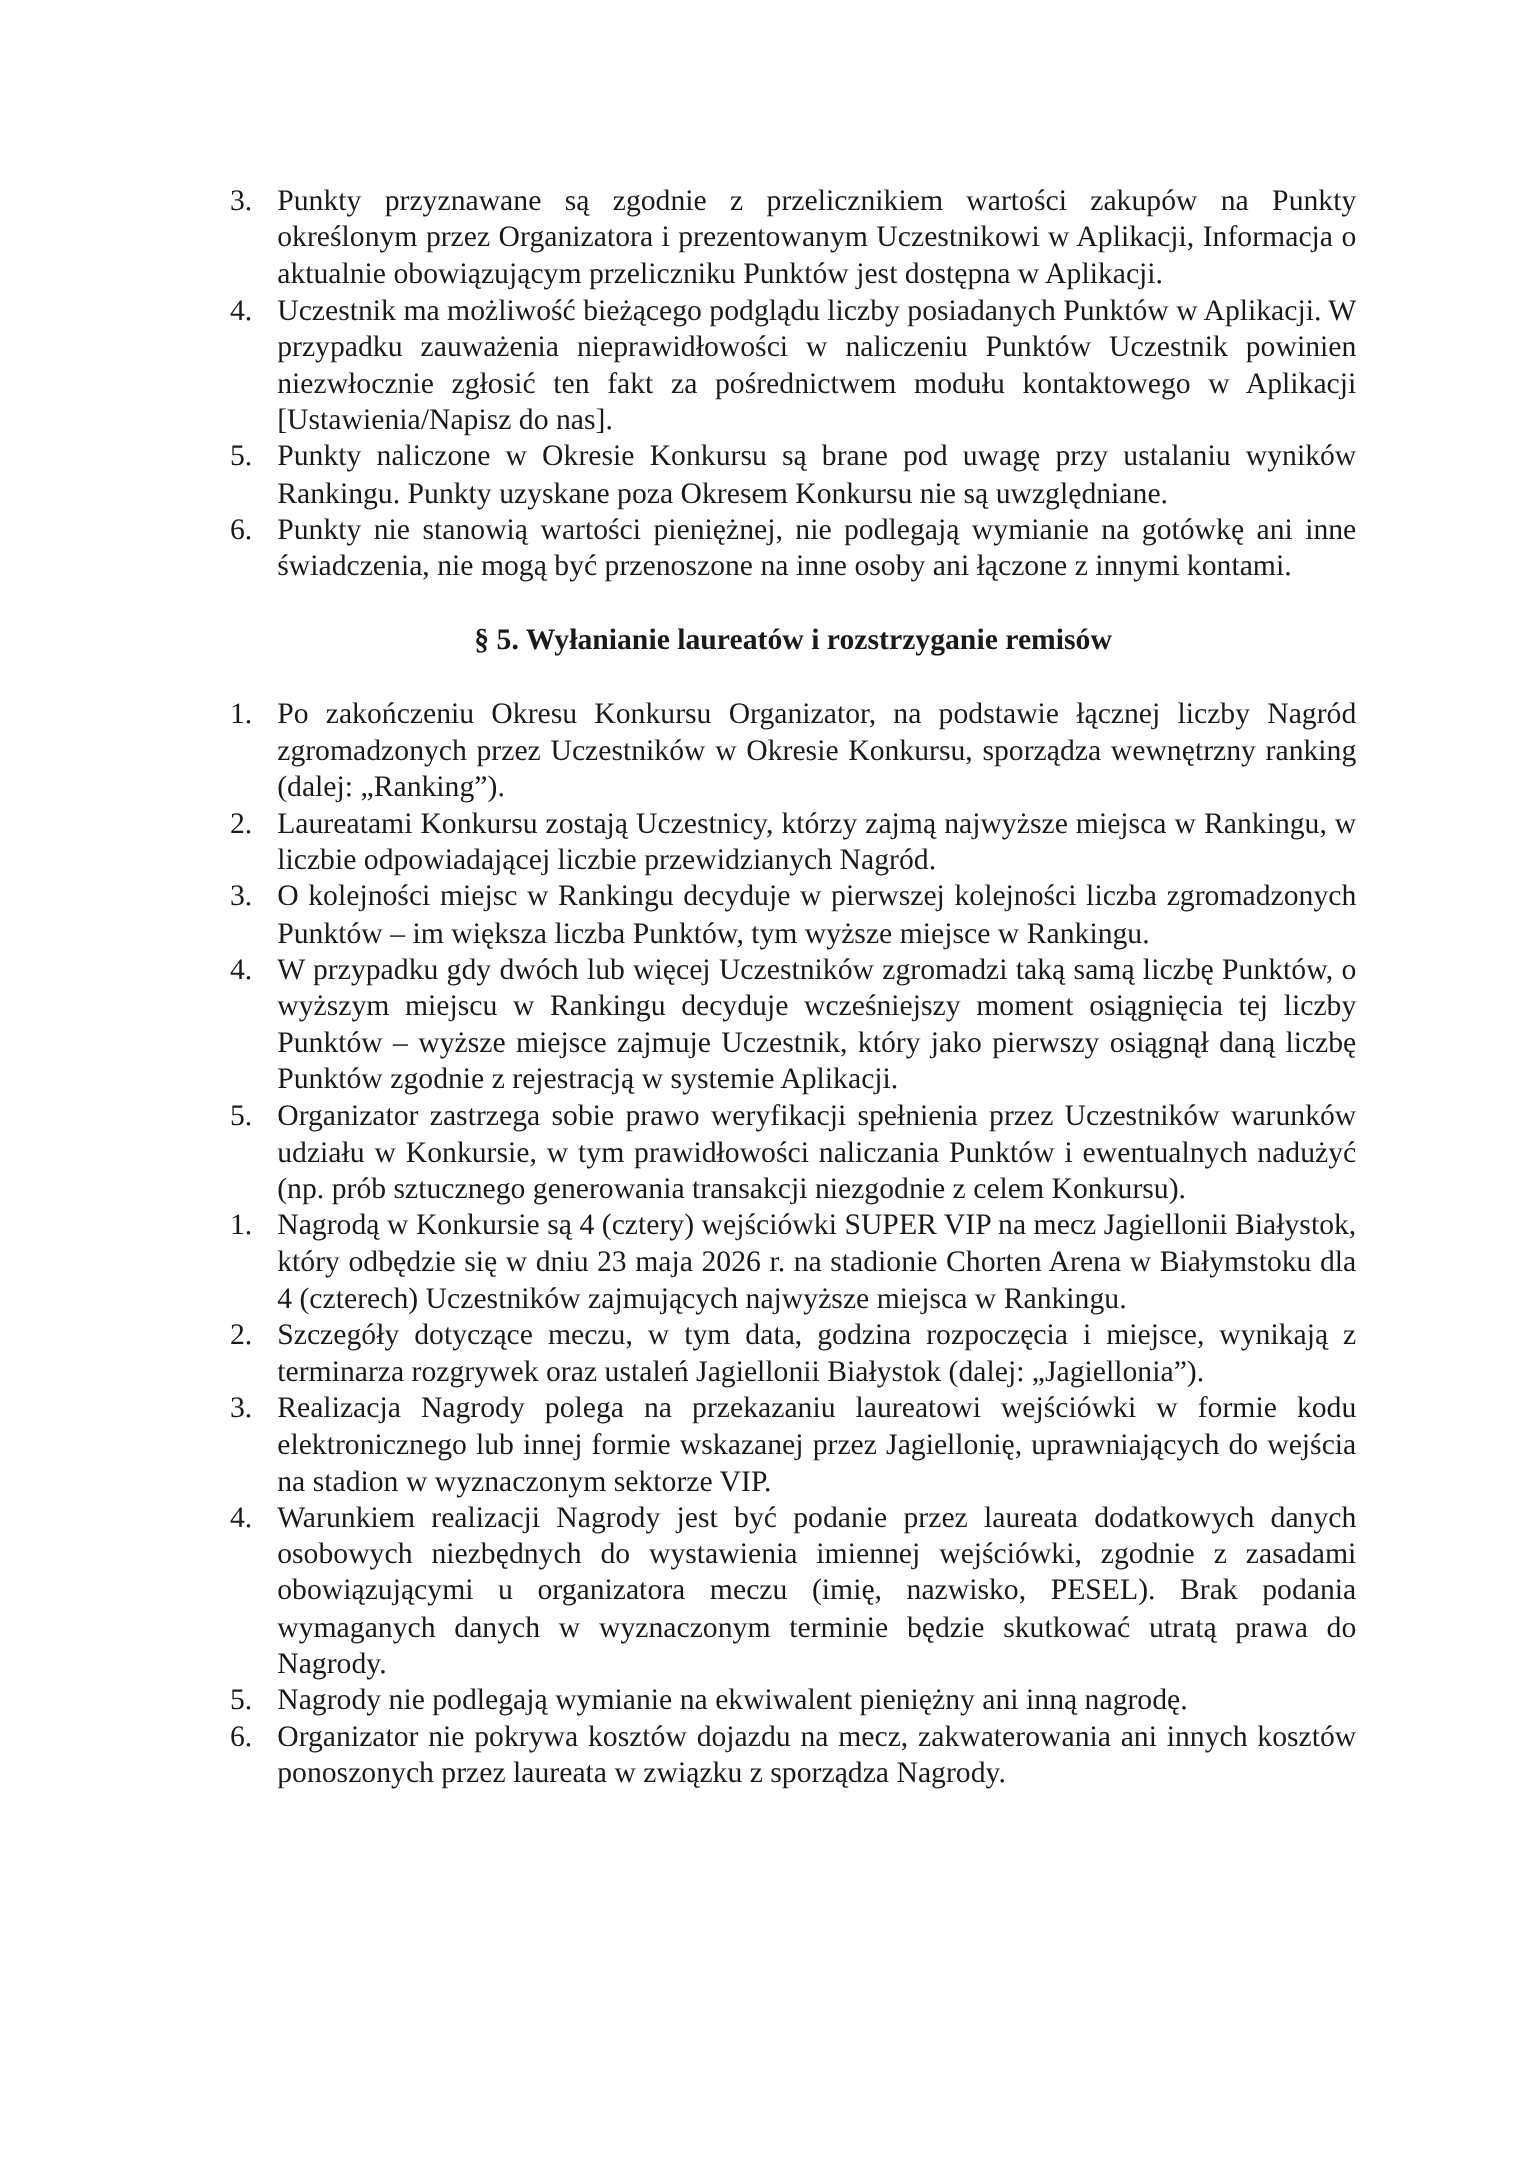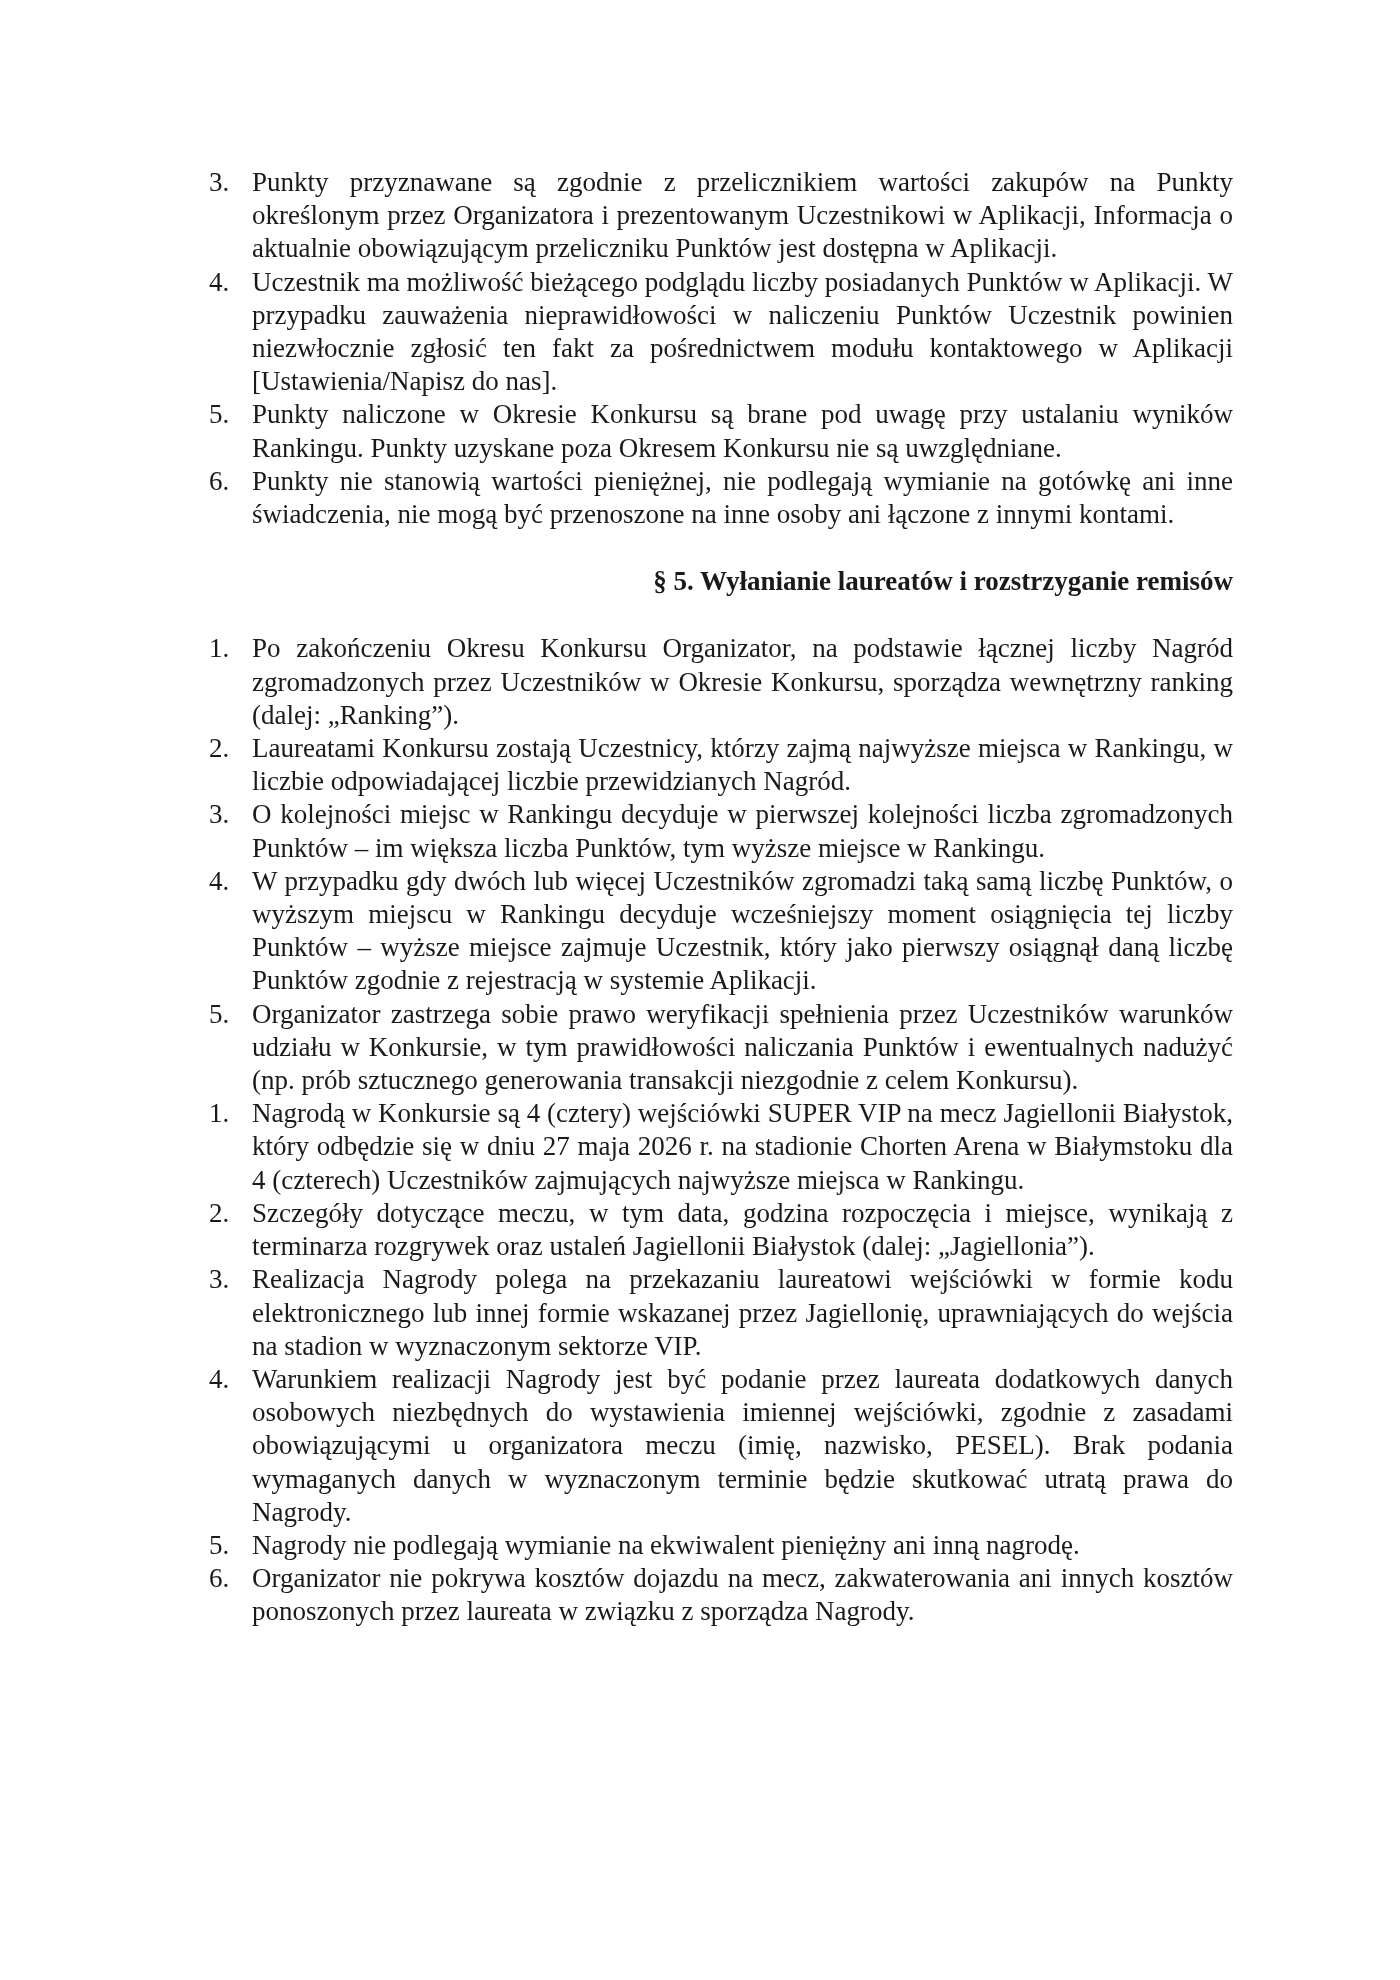--- a/index.html
+++ b/index.html
@@ -20,21 +20,21 @@
     padding-left: 43px;
     text-align: justify;
     text-align-last: left;
   }
   ol.items li .num {
     position: absolute;
     left: 0;
     top: 0;
   }
   .heading {
-    text-align: right;
+    text-align: center;
     font-weight: bold;
     margin: 0;
   }
   .h5 { margin-top: 34px; margin-bottom: 34px; }
   .h6 { margin-top: 34px; margin-bottom: 34px; }
 </style>
 </head>
 <body>
 
 <div class="page">
@@ -51,21 +51,21 @@
   <ol class="items">
     <li><span class="num">1.</span><span>Po zakończeniu Okresu Konkursu Organizator, na podstawie łącznej liczby Nagród zgromadzonych przez Uczestników w Okresie Konkursu, sporządza wewnętrzny ranking (dalej: „Ranking”).</span></li>
     <li><span class="num">2.</span><span>Laureatami Konkursu zostają Uczestnicy, którzy zajmą najwyższe miejsca w Rankingu, w liczbie odpowiadającej liczbie przewidzianych Nagród.</span></li>
     <li><span class="num">3.</span><span>O kolejności miejsc w Rankingu decyduje w pierwszej kolejności liczba zgromadzonych Punktów – im większa liczba Punktów, tym wyższe miejsce w Rankingu.</span></li>
     <li><span class="num">4.</span><span>W przypadku gdy dwóch lub więcej Uczestników zgromadzi taką samą liczbę Punktów, o wyższym miejscu w Rankingu decyduje wcześniejszy moment osiągnięcia tej liczby Punktów – wyższe miejsce zajmuje Uczestnik, który jako pierwszy osiągnął daną liczbę Punktów zgodnie z rejestracją w systemie Aplikacji.</span></li>
     <li><span class="num">5.</span><span>Organizator zastrzega sobie prawo weryfikacji spełnienia przez Uczestników warunków udziału w Konkursie, w tym prawidłowości naliczania Punktów i ewentualnych nadużyć (np. prób sztucznego generowania transakcji niezgodnie z celem Konkursu).</span></li>
   </ol>
 
 
   <ol class="items">
-    <li><span class="num">1.</span><span>Nagrodą w Konkursie są 4 (cztery) wejściówki SUPER VIP na mecz Jagiellonii Białystok, który odbędzie się w dniu 27 maja 2026 r. na stadionie Chorten Arena w Białymstoku dla 4 (czterech) Uczestników zajmujących najwyższe miejsca w Rankingu.</span></li>
+    <li><span class="num">1.</span><span>Nagrodą w Konkursie są 4 (cztery) wejściówki SUPER VIP na mecz Jagiellonii Białystok, który odbędzie się w dniu 23 maja 2026 r. na stadionie Chorten Arena w Białymstoku dla 4 (czterech) Uczestników zajmujących najwyższe miejsca w Rankingu.</span></li>
     <li><span class="num">2.</span><span>Szczegóły dotyczące meczu, w tym data, godzina rozpoczęcia i miejsce, wynikają z terminarza rozgrywek oraz ustaleń Jagiellonii Białystok (dalej: „Jagiellonia”).</span></li>
     <li><span class="num">3.</span><span>Realizacja Nagrody polega na przekazaniu laureatowi wejściówki w formie kodu elektronicznego lub innej formie wskazanej przez Jagiellonię, uprawniających do wejścia na stadion w wyznaczonym sektorze VIP.</span></li>
     <li><span class="num">4.</span><span>Warunkiem realizacji Nagrody jest być podanie przez laureata dodatkowych danych osobowych niezbędnych do wystawienia imiennej wejściówki, zgodnie z zasadami obowiązującymi u organizatora meczu (imię, nazwisko, PESEL). Brak podania wymaganych danych w wyznaczonym terminie będzie skutkować utratą prawa do Nagrody.</span></li>
     <li><span class="num">5.</span><span>Nagrody nie podlegają wymianie na ekwiwalent pieniężny ani inną nagrodę.</span></li>
     <li><span class="num">6.</span><span>Organizator nie pokrywa kosztów dojazdu na mecz, zakwaterowania ani innych kosztów ponoszonych przez laureata w związku z sporządza Nagrody.</span></li>
   </ol>
 
 </div>
 
 </body></html>

